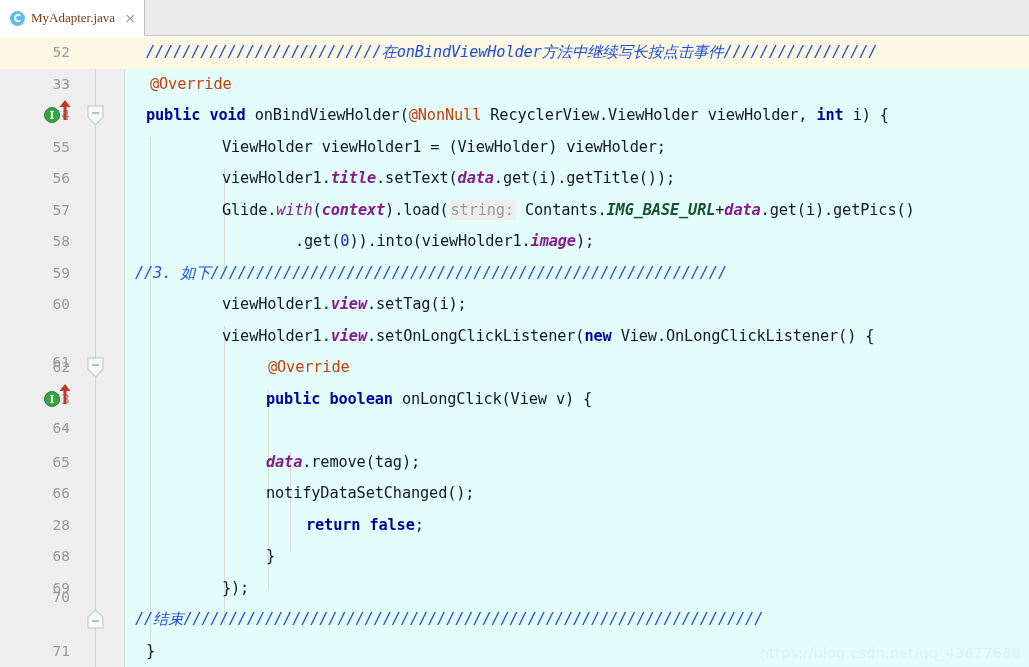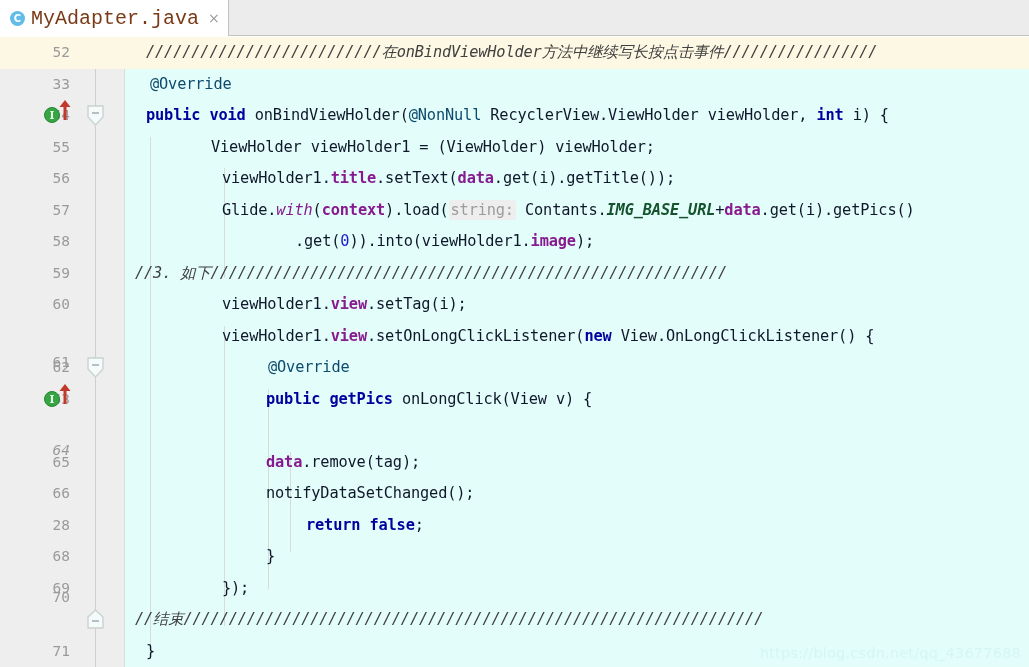--- a/index.html
+++ b/index.html
@@ -47,22 +47,22 @@
     background: #61bce8;
     color: #ffffff;
     font-size: 10px;
     font-weight: bold;
     line-height: 15px;
     text-align: center;
     font-family: "DejaVu Sans", sans-serif;
     flex: 0 0 auto;
   }
   .tab-label {
-    font-family: Liberation Mono, monospace;
-    font-size: 20px;
+    font-family: Liberation Serif, serif;
+    font-size: 13px;
     color: #7a3a17;
     white-space: nowrap;
   }
   .tab-close {
     color: #9a9a9a;
     font-size: 14px;
     line-height: 14px;
     padding-left: 3px;
     font-family: "DejaVu Sans", sans-serif;
   }
@@ -149,27 +149,27 @@
     line-height: 31.5px;
     white-space: pre;
     font-family: "DejaVu Sans Mono", monospace;
     font-size: 15.3px;
     color: #1a1a1a;
     letter-spacing: -0.15px;
   }
 
   
   .kw      { color: #00009f; font-weight: bold; }
-  .anno    { color: #0c4a6e; }
-  .field   { color: #871a8e; font-weight: bold; }
+  .anno    { color: #c2410c; }
+  .field   { color: #871a8e; font-weight: bold; font-style: italic; }
   .sfield  { color: #14532d; font-weight: bold; font-style: italic; }
   .mthit   { color: #871a8e; font-style: italic; }
   .num     { color: #1a1ad0; }
   .plain   { color: #0f172a; }
-  .cmt     { color: #404040; font-style: italic; }
+  .cmt     { color: #1d4ed8; font-style: italic; }
   .hint    {
     color: #9c9c9c;
     background: #eeeeee;
     border-radius: 2px;
     padding: 1px 2px;
   }
 
   
   .iguide {
     position: absolute;
@@ -271,21 +271,21 @@
       </div>
     <div class="row" style="top:276px;margin-top:34px;">
         <span class="lnum">61</span>
       </div>
     <div class="row" style="top:315px;">
         <span class="lnum">62</span>
       </div>
     <div class="row" style="top:346.5px;">
         <span class="lnum">63</span>
       </div>
-    <div class="row" style="top:398px;font-style:italic;">
+    <div class="row" style="top:376px;">
         <span class="lnum">64</span>
       </div>
     <div class="row" style="top:409.5px;">
         <span class="lnum">65</span>
       </div>
     <div class="row" style="top:441px;">
         <span class="lnum">66</span>
       </div>
     <div class="row" style="top:472.5px;">
         <span class="lnum">28</span>
@@ -327,37 +327,37 @@
       <path d="M9.5 1 L17 8 L17 19 L2 19 L2 8 Z" fill="#f4fbfa" stroke="#c9d3d1" stroke-width="1.4"></path>
       <path d="M6 12 L13 12" stroke="#9aa8a6" stroke-width="1.4"></path>
     </svg>
 
     <div class="code" style="top:0px; left:146px;"><span class="cmt">//////////////////////////在onBindViewHolder方法中继续写长按点击事件/////////////////</span></div>
 
     <div class="code" style="top:31.5px; left:150px;"><span class="anno">@Override</span></div>
 
     <div class="code" style="top:63px; left:146px;"><span class="kw">public</span><span class="plain"> </span><span class="kw">void</span><span class="plain"> onBindViewHolder(</span><span class="anno">@NonNull</span><span class="plain"> RecyclerView.ViewHolder viewHolder, </span><span class="kw">int</span><span class="plain"> i) {</span></div>
 
-    <div class="code" style="top:94.5px; left:211px;"><span class="plain">ViewHolder viewHolder1 = (ViewHolder) viewHolder;</span></div>
+    <div class="code" style="top:94.5px; left:222px;"><span class="plain">ViewHolder viewHolder1 = (ViewHolder) viewHolder;</span></div>
 
     <div class="code" style="top:126px; left:222px;"><span class="plain">viewHolder1.</span><span class="field">title</span><span class="plain">.setText(</span><span class="field">data</span><span class="plain">.get(i).getTitle());</span></div>
 
     <div class="code" style="top:157.5px; left:222px;"><span class="plain">Glide.</span><span class="mthit">with</span><span class="plain">(</span><span class="field">context</span><span class="plain">).load(</span><span class="hint">string:</span><span class="plain"> Contants.</span><span class="sfield">IMG_BASE_URL</span><span class="plain">+</span><span class="field">data</span><span class="plain">.get(i).getPics()</span></div>
 
     <div class="code" style="top:189px; left:295px;"><span class="plain">.get(</span><span class="num">0</span><span class="plain">)).into(viewHolder1.</span><span class="field">image</span><span class="plain">);</span></div>
 
     <div class="code" style="top:220.5px; left:135px;"><span class="cmt">//3. 如下/////////////////////////////////////////////////////////</span></div>
 
     <div class="code" style="top:252px; left:222px;"><span class="plain">viewHolder1.</span><span class="field">view</span><span class="plain">.setTag(i);</span></div>
 
     <div class="code" style="top:283.5px; left:222px;"><span class="plain">viewHolder1.</span><span class="field">view</span><span class="plain">.setOnLongClickListener(</span><span class="kw">new</span><span class="plain"> View.OnLongClickListener() {</span></div>
 
     <div class="code" style="top:315px; left:268px;"><span class="anno">@Override</span></div>
 
-    <div class="code" style="top:346.5px; left:266px;"><span class="kw">public</span><span class="plain"> </span><span class="kw">getPics</span><span class="plain"> onLongClick(View v) {</span></div>
+    <div class="code" style="top:346.5px; left:266px;"><span class="kw">public</span><span class="plain"> </span><span class="kw">boolean</span><span class="plain"> onLongClick(View v) {</span></div>
 
 
     <div class="code" style="top:409.5px; left:266px;"><span class="field">data</span><span class="plain">.remove(tag);</span></div>
 
     <div class="code" style="top:441px; left:266px;"><span class="plain">notifyDataSetChanged();</span></div>
 
     <div class="code" style="top:472.5px; left:306px;"><span class="kw">return</span><span class="kw"> false</span><span class="plain">;</span></div>
 
     <div class="code" style="top:504px; left:266px;"><span class="plain">}</span></div>
 

